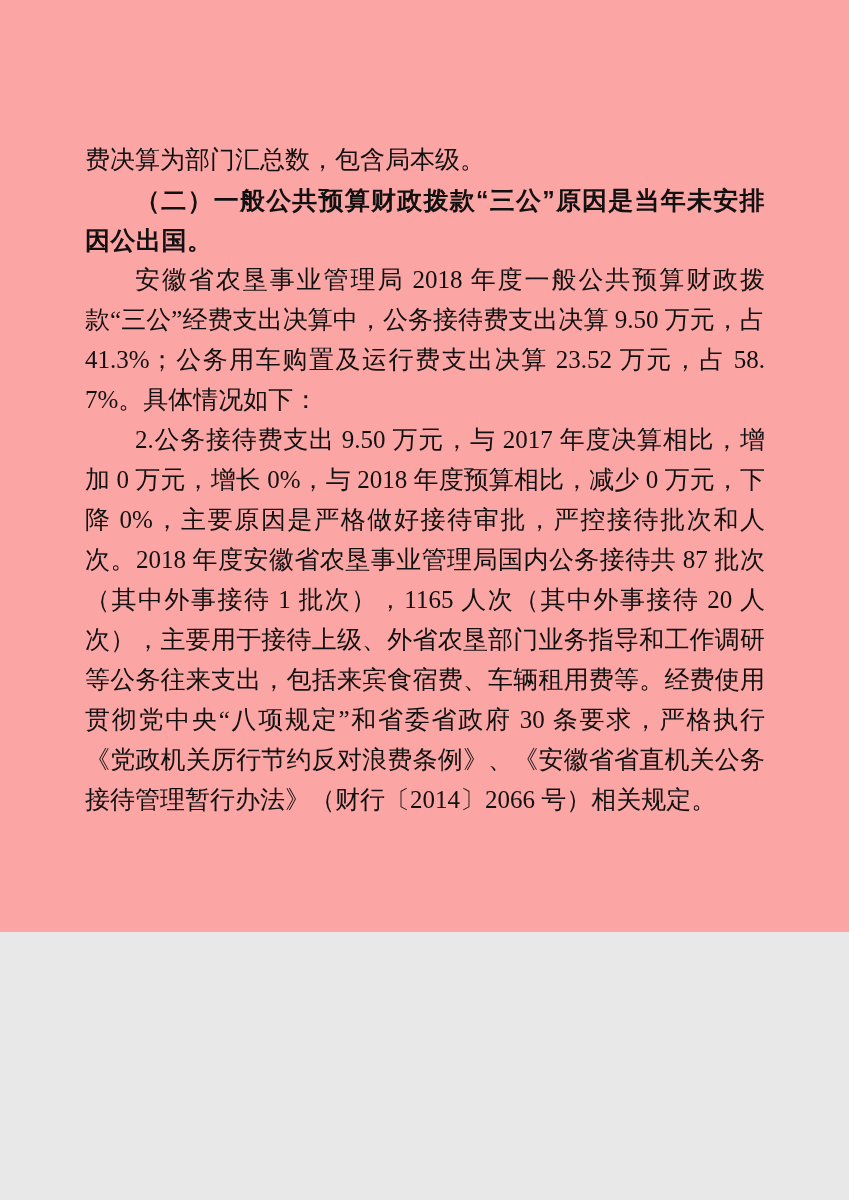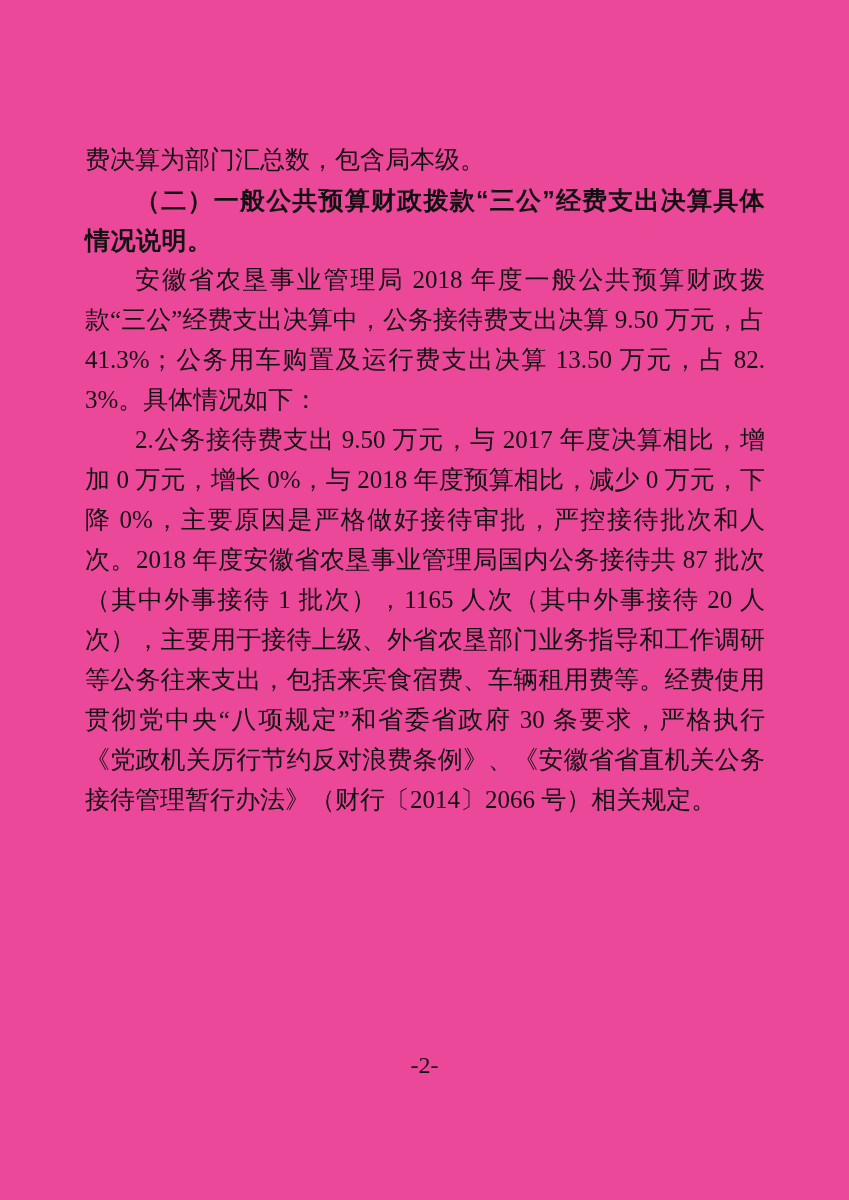--- a/index.html
+++ b/index.html
@@ -3,23 +3,23 @@
 <meta charset="utf-8">
 <style>
   html, body {
     margin: 0;
     padding: 0;
     background: #e8e8e8;
   }
   .page {
     position: relative;
     width: 849px;
-    height: 1200px;
+    height: 932px;
     margin: 0 auto;
-    background: #ec4899;
+    background: #fca5a5;
     overflow: hidden;
     color: #111;
   }
   .content {
     position: absolute;
     left: 85px;
     top: 140px;
     width: 680px;
     font-family: "Liberation Serif", serif;
     font-size: 25px;
@@ -52,18 +52,18 @@
     font-size: 24px;
     color: #111;
   }
 </style>
 </head>
 <body>
 
 <div class="page">
   <div class="content">
     <p class="para cont">费决算为部门汇总数，包含局本级。</p>
-    <p class="para heading">（二）一般公共预算财政拨款“三公”经费支出决算具体情况说明。</p>
-    <p class="para">安徽省农垦事业管理局 2018 年度一般公共预算财政拨款“三公”经费支出决算中，公务接待费支出决算 9.50 万元，占 41.3%；公务用车购置及运行费支出决算 13.50 万元，占 82.3%。具体情况如下：</p>
+    <p class="para heading">（二）一般公共预算财政拨款“三公”原因是当年未安排因公出国。</p>
+    <p class="para">安徽省农垦事业管理局 2018 年度一般公共预算财政拨款“三公”经费支出决算中，公务接待费支出决算 9.50 万元，占 41.3%；公务用车购置及运行费支出决算 23.52 万元，占 58.7%。具体情况如下：</p>
     <p class="para">2.公务接待费支出 9.50 万元，与 2017 年度决算相比，增加 0 万元，增长 0%，与 2018 年度预算相比，减少 0 万元，下降 0%，主要原因是严格做好接待审批，严控接待批次和人次。2018 年度安徽省农垦事业管理局国内公务接待共 87 批次（其中外事接待 1 批次），1165 人次（其中外事接待 20 人次），主要用于接待上级、外省农垦部门业务指导和工作调研等公务往来支出，包括来宾食宿费、车辆租用费等。经费使用贯彻党中央“八项规定”和省委省政府 30 条要求，严格执行《党政机关厉行节约反对浪费条例》、《安徽省省直机关公务接待管理暂行办法》（财行〔2014〕2066 号）相关规定。</p>
   </div>
   <div class="footer">-2-</div>
 </div>
 
 </body></html>

